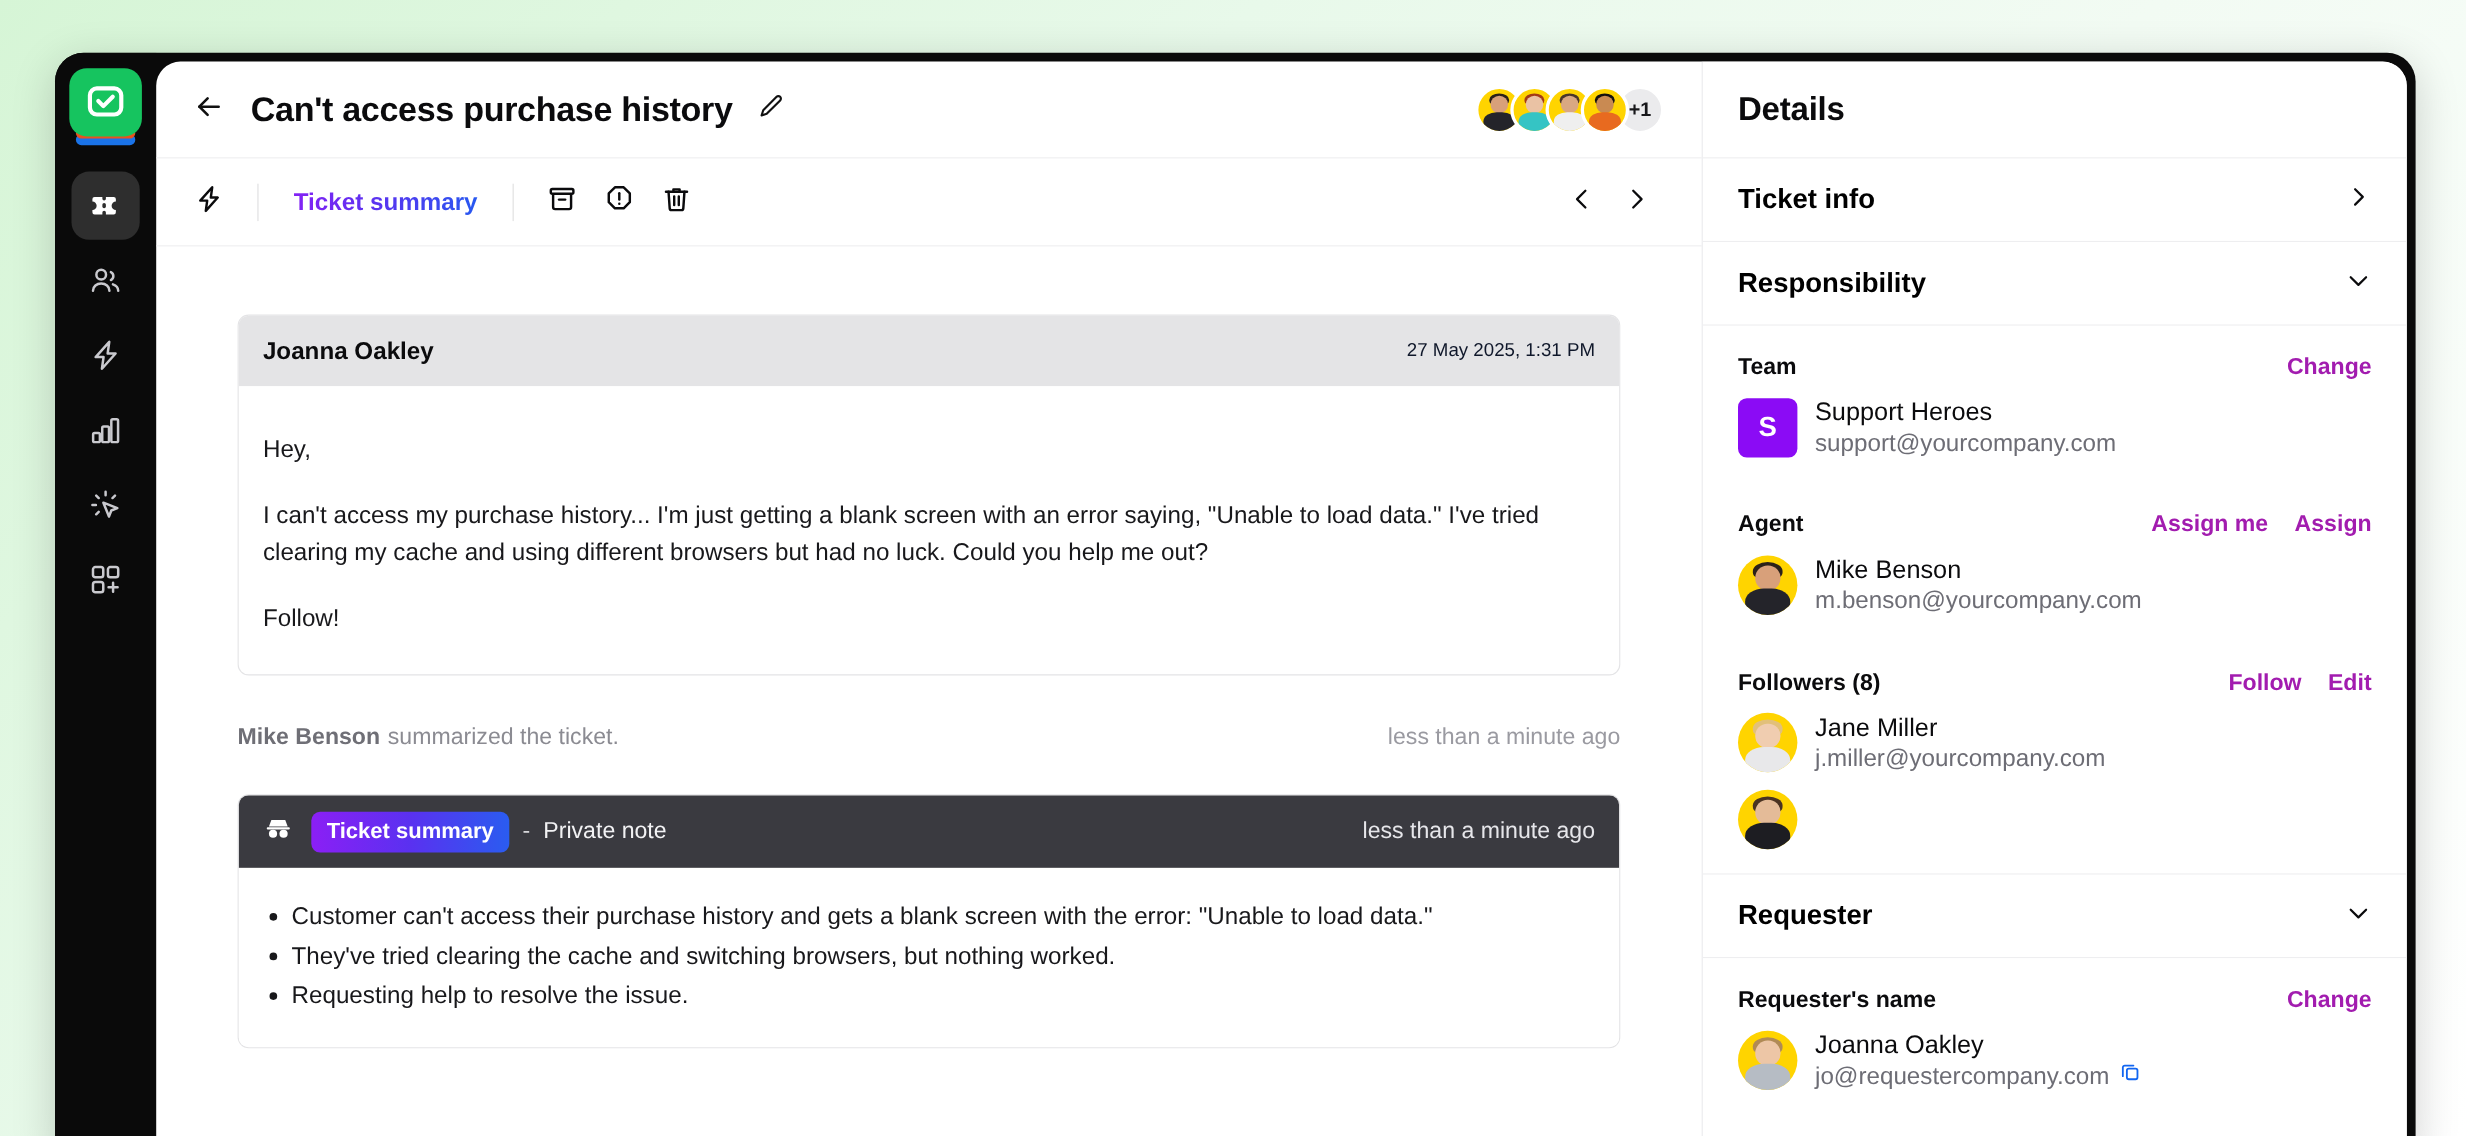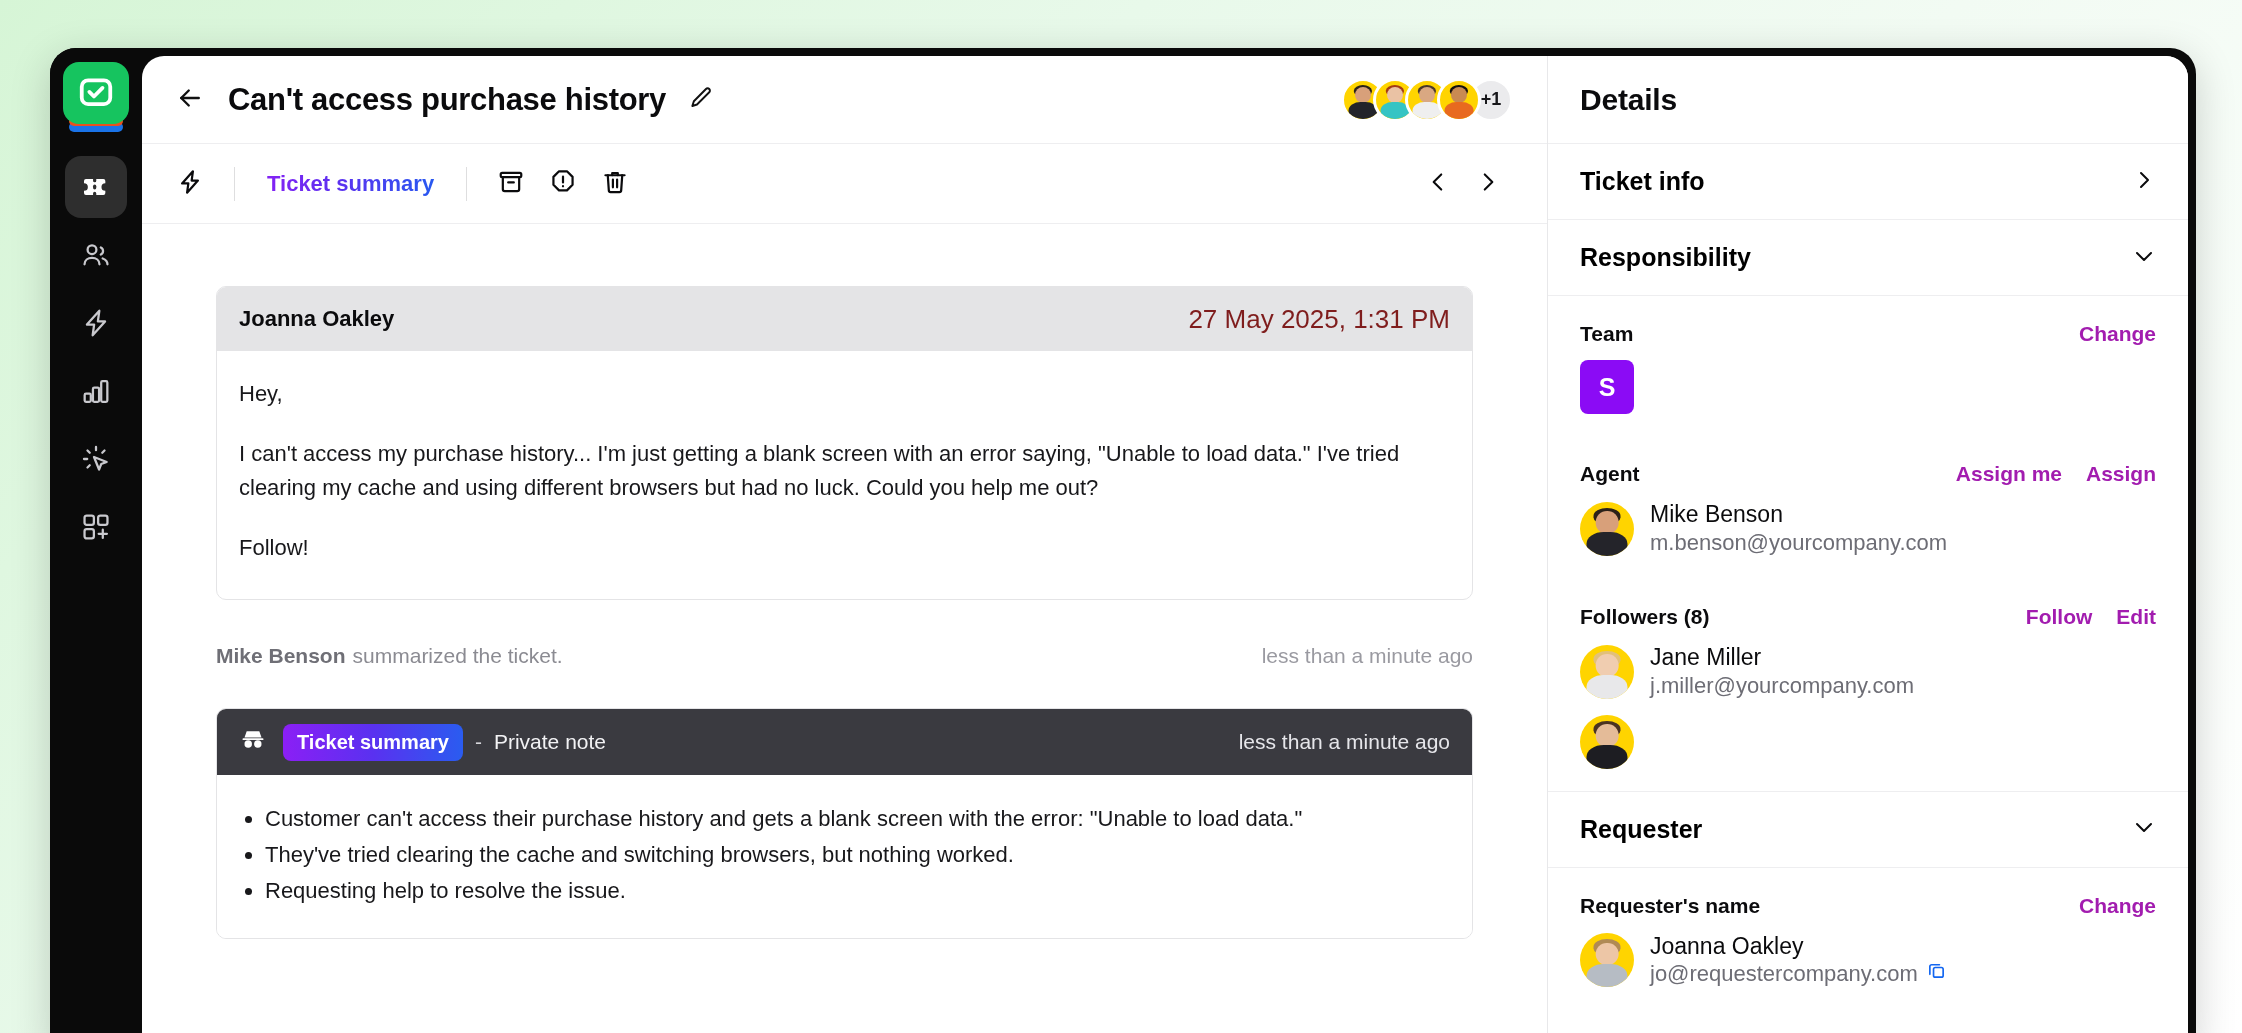--- a/index.html
+++ b/index.html
@@ -166,22 +166,22 @@
     overflow: hidden;
     background: #fff;
   }
   .msg-head {
     background: #e4e4e6;
     height: 64px;
     display: flex; align-items: center;
     padding: 0 22px;
   }
   .msg-author { font-size: 22px; font-weight: bold; color: #0b0b0d; }
-  .msg-time { margin-left: auto; font-size: 26px; color: #7f1d1d; }
-  .msg-body { padding: 26px 22px 34px 22px; }
+  .msg-time { margin-left: auto; font-size: 17px; color: #0f172a; }
+  .msg-body { padding: 40px 22px 34px 22px; }
   .msg-body p { font-size: 22px; line-height: 1.55; color: #18181b; }
   .msg-body p + p { margin-top: 26px; }
 
   .activity-row {
     display: flex; align-items: center;
     margin-top: 44px;
     font-size: 21px; color: #8b8b92;
   }
   .activity-time { margin-left: auto; font-size: 21px; color: #9a9aa1; }
 
@@ -514,20 +514,24 @@
         <div class="field-head">
           <span class="field-label">Team</span>
           <span class="field-actions">
             <span class="link">Change</span>
           </span>
         </div>
         <div class="person">
           <div class="pav sq">
             <span>S</span>
           </div>
+          <div class="ptext">
+            <div class="pname">Support Heroes</div>
+            <div class="pmail">support@yourcompany.com</div>
+          </div>
         </div>
 
         <div class="spacer-22"></div>
 
         <div class="field-head">
           <span class="field-label">Agent</span>
           <span class="field-actions">
             <span class="link">Assign me</span>
             <span class="link">Assign</span>
           </span>

